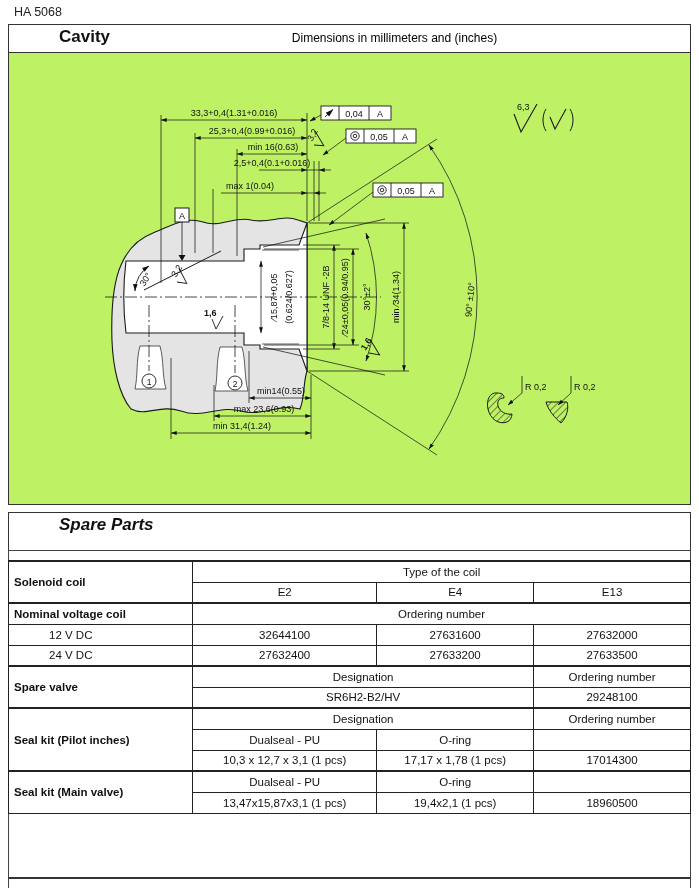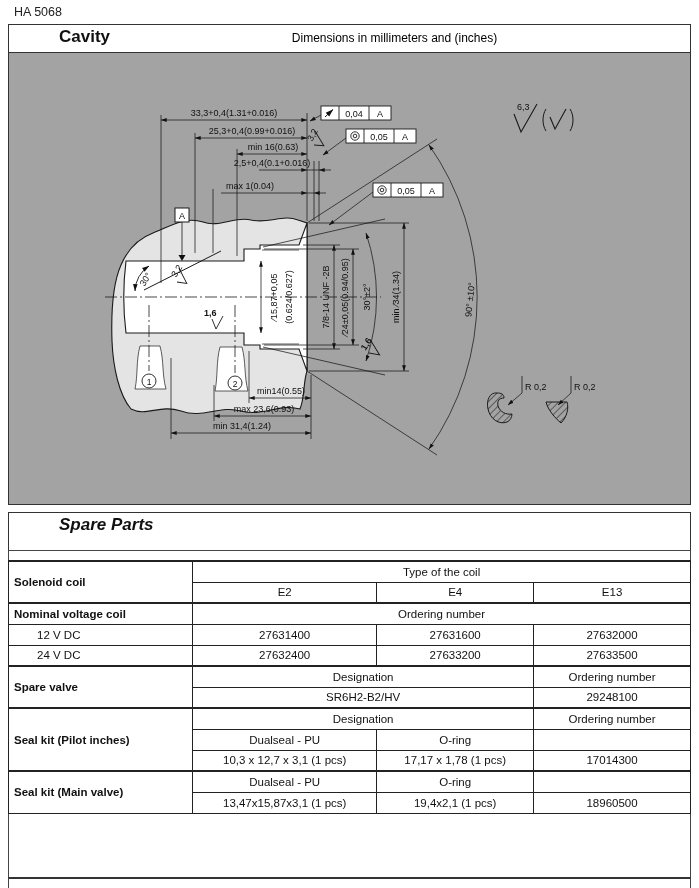--- a/index.html
+++ b/index.html
@@ -2,27 +2,27 @@
 <html><head>
 <meta charset="utf-8">
 <style>
   * { box-sizing: border-box; margin: 0; padding: 0; }
   html,body { width: 699px; height: 888px; background: #fff; font-family: "Liberation Sans", sans-serif; color: #111; position: relative; overflow: hidden; }
   .abs { position: absolute; }
   .doc-num { left: 14px; top: 5px; font-size: 12.5px; color: #222; }
   .band { left: 8px; width: 683px; height: 42px; border: 1.5px solid #333; background: #fff; }
   .band .title { position:absolute; left: 50px; top: 2px; font-size: 17px; font-weight: bold; color:#111; }
   .band .subtitle { position:absolute; left: 0; right: 0; top: 6px; text-align: center; padding-left: 90px; font-size: 12px; color:#000000; }
-  .draw-box { left: 8px; top: 52px; width: 683px; height: 453px; border: 1.2px solid #333; background: #a3a3a3; }
+  .draw-box { left: 8px; top: 52px; width: 683px; height: 453px; border: 1.2px solid #333; background: #bef264; }
   .content-box { left: 8px; top: 550px; width: 683px; height: 327px; border: 1px solid #444; border-bottom: none; background:#fff; }
   .next-box { left: 8px; top: 877px; width: 683px; height: 11px; border-top: 2.5px solid #333; border-left:1px solid #444; border-right:1px solid #444; }
   table.sp { width: 683px; margin-top: 9px; margin-left:-1px; border-collapse: collapse; border: 1.5px solid #222; table-layout: fixed; }
   table.sp td { border: 1px solid #222; height: 21px; font-size: 11.5px; padding: 1px 5px; text-align: center; vertical-align: middle; overflow:hidden; white-space:nowrap; }
   table.sp td.lbl { font-weight: bold; text-align: left; }
-  table.sp td.vrow { text-align: left; padding-left: 28px; }
+  table.sp td.vrow { text-align: left; padding-left: 40px; }
   table.sp tr.grp td { border-top-width: 2px; }
   svg text { font-family: "Liberation Sans", sans-serif; }
   .txt { font-size: 9px; fill: #111; }
   .txts { font-size: 8.5px; fill: #111; }
 </style>
 </head>
 <body>
 
 <div class="abs doc-num">HA 5068</div>
 
@@ -256,21 +256,21 @@
       <td>E2</td>
       <td>E4</td>
       <td>E13</td>
     </tr>
     <tr class="grp">
       <td class="lbl">Nominal voltage coil</td>
       <td colspan="3">Ordering number</td>
     </tr>
     <tr>
       <td class="vrow">12 V DC</td>
-      <td>27631400</td>
+      <td>32644100</td>
       <td>27631600</td>
       <td>27632000</td>
     </tr>
     <tr>
       <td class="vrow">24 V DC</td>
       <td>27632400</td>
       <td>27633200</td>
       <td>27633500</td>
     </tr>
     <tr class="grp">

